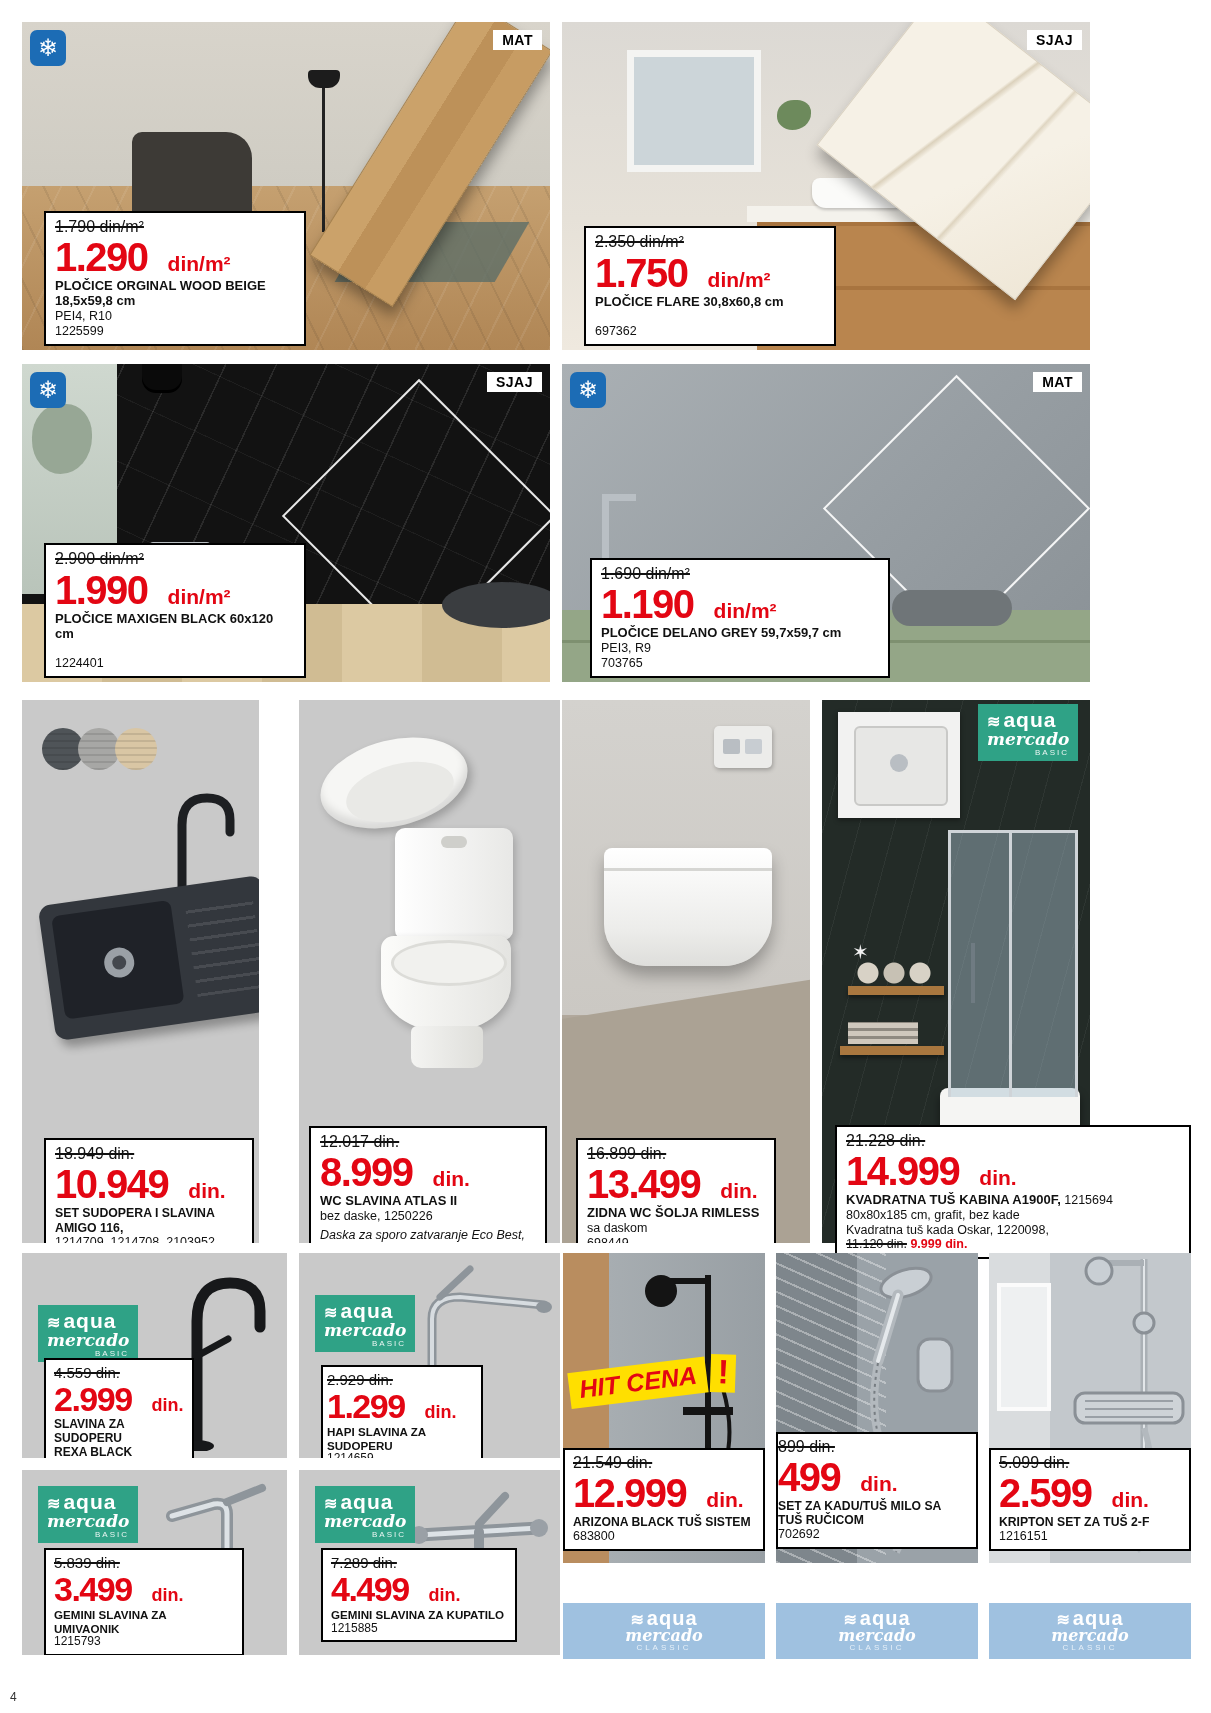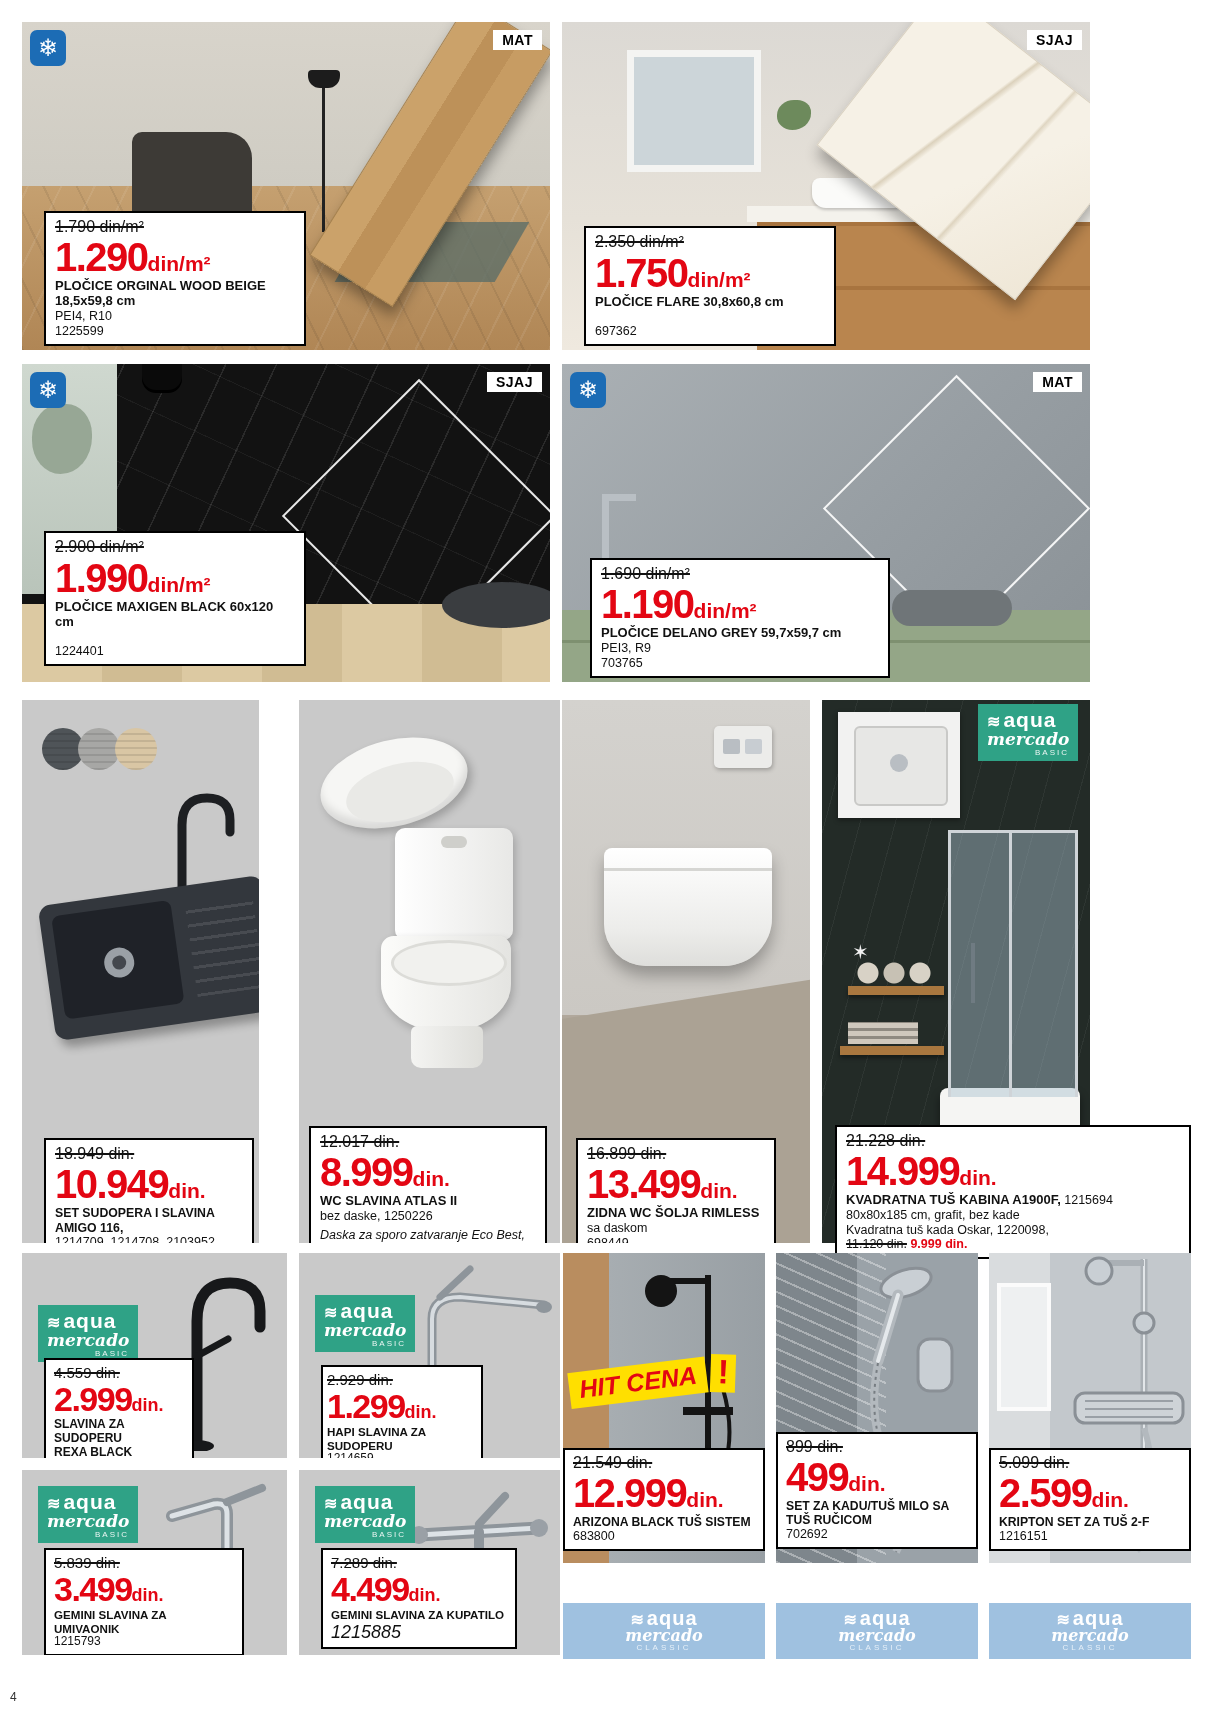--- a/index.html
+++ b/index.html
@@ -13,21 +13,21 @@
   .finish-badge{position:absolute;top:8px;right:8px;background:#fff;color:#000;
     font-weight:bold;font-size:14px;padding:2px 9px;letter-spacing:.5px;}
   .frost{position:absolute;top:8px;left:8px;width:36px;height:36px;background:#1c6cb5;
     color:#fff;border-radius:7px;display:flex;align-items:center;justify-content:center;font-size:24px;}
 
   
   .pbox{position:absolute;background:#fff;border:2px solid #000;box-sizing:border-box;
     padding:5px 9px 6px;line-height:1.15;}
   .old{font-size:16px;color:#111;}
   .old s{text-decoration:line-through;text-decoration-thickness:2px;}
-  .priceline{color:#e30613;font-weight:bold;display:flex;align-items:baseline;gap:0;margin:1px 0 2px;}
+  .priceline{color:#e30613;font-weight:bold;display:flex;align-items:baseline;gap:20px;margin:1px 0 2px;}
   .pb{font-size:40px;letter-spacing:-1.5px;line-height:1;}
   .pb.sm{font-size:34px;}
   .pu{font-size:21px;}
   .pname{font-size:13px;font-weight:bold;}
   .pline{font-size:12.5px;}
   .redbold{color:#e30613;font-weight:bold;}
   .strike{text-decoration:line-through;text-decoration-thickness:1.5px;}
 
   
   .aqua-basic{position:absolute;background:#2fa286;color:#fff;width:100px;padding:7px 9px 4px;box-sizing:border-box;}
@@ -127,21 +127,21 @@
     <div class="diamond" style="left:300px;top:55px;width:190px;height:190px;"></div>
     <div class="abs" style="left:0;top:240px;width:528px;height:78px;
                 background:repeating-linear-gradient(90deg,#dcc9a2 0 80px,#d0bc93 80px 160px);"></div>
     <div class="abs" style="left:70px;top:212px;width:150px;height:52px;background:#2c2e31;border-radius:50%;box-shadow:inset 0 6px 8px rgba(255,255,255,.12);"></div>
     <div class="abs" style="left:420px;top:218px;width:120px;height:46px;background:#3a3d40;border-radius:50%;"></div>
     <div class="abs" style="left:128px;top:178px;width:60px;height:6px;background:#b9bec2;border-radius:3px;"></div>
     <div class="frost">
       <span>❄</span>
       </div>
     <div class="finish-badge">SJAJ</div>
-    <div class="pbox" style="left:22px;bottom:16px;width:262px;">
+    <div class="pbox" style="left:22px;bottom:4px;width:262px;">
       <div class="old"><s>2.900 din/m²</s></div>
       <div class="priceline">
         <span class="pb">1.990</span>
           <span class="pu">din/m²</span>
         </div>
       <div class="pname">PLOČICE MAXIGEN BLACK 60x120 cm</div>
       <div class="pline" style="margin-top:14px;">1224401</div>
     </div>
   </div>
 
@@ -377,21 +377,21 @@
       <div class="aq2">mercado</div>
       <div class="aq3">BASIC</div>
     </div>
     <div class="pbox" style="left:22px;top:78px;width:196px;padding:4px 8px 5px;">
       <div class="old" style="font-size:15px;"><s>7.289 din.</s></div>
       <div class="priceline">
         <span class="pb sm">4.499</span>
           <span class="pu" style="font-size:18px;">din.</span>
         </div>
       <div class="pname" style="font-size:11.6px;">GEMINI SLAVINA ZA KUPATILO</div>
-      <div class="pline" style="font-size:18px;font-style:italic;">1215885</div>
+      <div class="pline" style="font-size:12px;">1215885</div>
     </div>
   </div>
 
   <div class="photo" style="left:563px;top:1253px;width:202px;height:310px;
               background:linear-gradient(90deg,#b98d5f 0 46px,#b4b8bb 46px 100%);">
     <div class="abs" style="left:46px;top:0;width:156px;height:310px;background:linear-gradient(90deg,#a7adb1,#989fa4);"></div>
     <svg class="abs" style="left:60px;top:8px;" width="140" height="290" viewBox="0 0 140 290">
       <line x1="85" y1="14" x2="85" y2="230" stroke="#141414" stroke-width="6"></line>
       <line x1="85" y1="20" x2="38" y2="20" stroke="#141414" stroke-width="6"></line>
       <circle cx="38" cy="30" r="16" fill="#141414"></circle>
@@ -425,21 +425,21 @@
                 background:repeating-linear-gradient(24deg,rgba(255,255,255,.35) 0 2px,transparent 2px 13px);"></div>
     <svg class="abs" style="left:50px;top:4px;" width="150" height="300" viewBox="0 0 150 300">
       <ellipse cx="80" cy="26" rx="26" ry="13" transform="rotate(-18 80 26)" fill="#c9cfd4" stroke="#8a9096" stroke-width="3"></ellipse>
       <line x1="72" y1="38" x2="52" y2="104" stroke="#b3b9be" stroke-width="11" stroke-linecap="round"></line>
       <line x1="72" y1="38" x2="52" y2="104" stroke="#e4e8eb" stroke-width="4" stroke-linecap="round"></line>
       <rect x="92" y="82" width="34" height="52" rx="12" fill="#c9cfd4" stroke="#8a9096" stroke-width="3"></rect>
       <path d="M52,106 Q40,170 66,210 Q92,252 70,295" fill="none" stroke="#b3b9be" stroke-width="8"></path>
       <path d="M52,106 Q40,170 66,210 Q92,252 70,295" fill="none" stroke="#777d82" stroke-width="2" stroke-dasharray="3 4"></path>
     </svg>
   </div>
-  <div class="pbox" style="left:776px;top:1432px;width:202px;padding:4px 8px 5px;">
+  <div class="pbox" style="left:776px;top:1432px;width:202px;padding:4px 0 5px;">
     <div class="old"><s>899 din.</s></div>
     <div class="priceline">
       <span class="pb">499</span>
         <span class="pu">din.</span>
       </div>
     <div class="pname" style="font-size:12.2px;">SET ZA KADU/TUŠ MILO SA</div>
     <div class="pname" style="font-size:12.2px;">TUŠ RUČICOM</div>
     <div class="pline">702692</div>
   </div>
   <div class="aqua-classic" style="left:776px;top:1603px;width:202px;">

